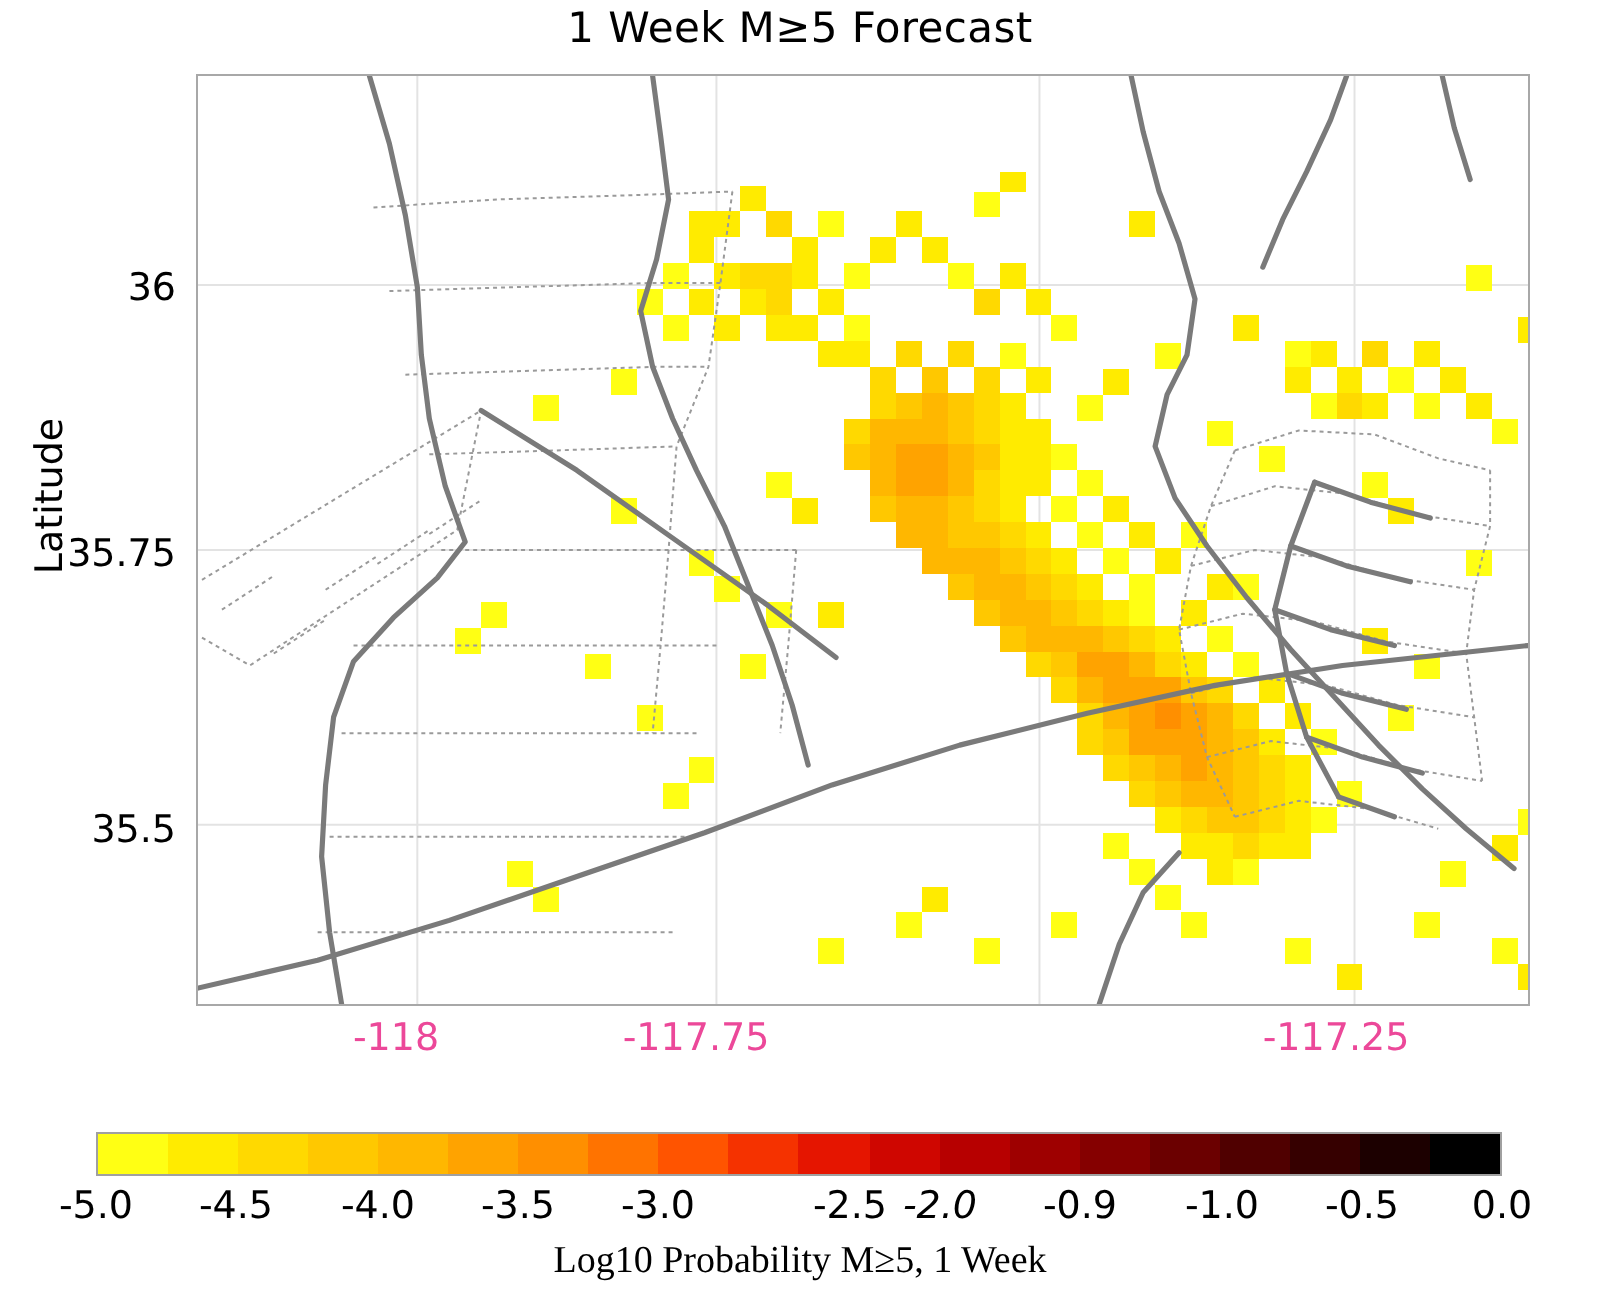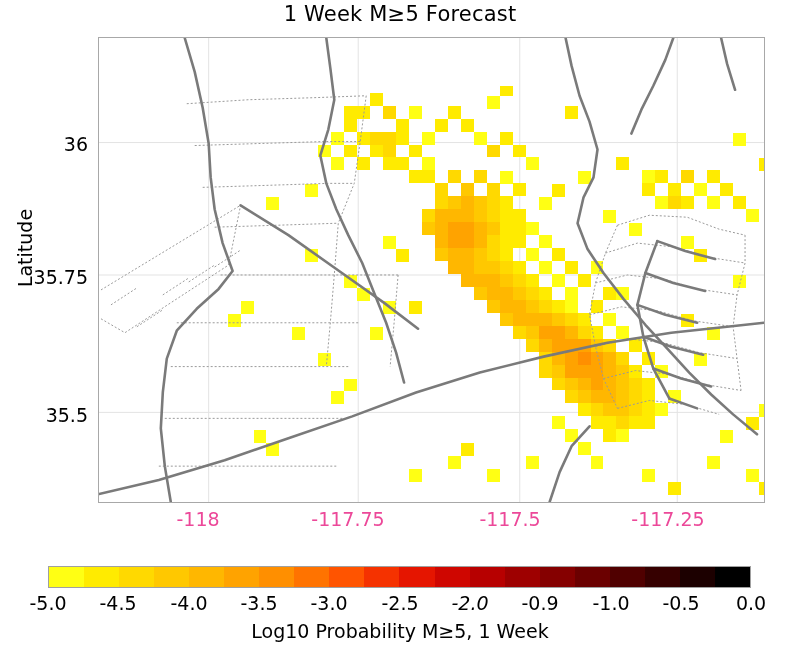--- a/index.html
+++ b/index.html
@@ -108,38 +108,38 @@
     color: #000000;
     white-space: nowrap;
   }
   #cblabel {
     position: absolute;
     left: 0; top: 620px;
     width: 800px;
     text-align: center;
     font-size: 19px;
     color: #000000;
+    font-family: Liberation Serif, serif;
   }
 </style>
 </head>
 <body>
 
 <div id="figure">
 
   <div id="title">1 Week M≥5 Forecast</div>
 
   <div class="ytick" style="top:133px;">36</div>
   <div class="ytick" style="top:266px;">35.75</div>
   <div class="ytick" style="top:404px;">35.5</div>
 
   <div id="ylabel">Latitude</div>
 
   <div class="xtick" style="left:198px;">-118</div>
   <div class="xtick" style="left:348px;">-117.75</div>
-  <div class="xtick" style="left:510px;">-117.5</div>
   <div class="xtick" style="left:668px;">-117.25</div>
 
 
   <div id="plot-frame">
 
     <svg id="grid-svg" viewBox="0 0 667 466" preserveAspectRatio="none">
       <g stroke="#e3e3e3" stroke-width="1" fill="none">
         <line x1="0" y1="105" x2="667" y2="105"></line>
         <line x1="0" y1="238" x2="667" y2="238"></line>
         <line x1="0" y1="376" x2="667" y2="376"></line>
@@ -510,21 +510,21 @@
         <div class="seg" style="background: rgb(28, 0, 0);"></div>
         <div class="seg" style="background: rgb(0, 0, 0);"></div>
       </div>
   </div>
 
   <div class="cbtick" style="left:48px;">-5.0</div>
   <div class="cbtick" style="left:118px;">-4.5</div>
   <div class="cbtick" style="left:189px;">-4.0</div>
   <div class="cbtick" style="left:259px;">-3.5</div>
   <div class="cbtick" style="left:329px;">-3.0</div>
-  <div class="cbtick" style="left:400px;">-2.5</div>
+  <div class="cbtick" style="left:400px;padding-left:25px;">-2.5</div>
   <div class="cbtick" style="left:470px;font-style:italic;">-2.0</div>
   <div class="cbtick" style="left:540px;">-0.9</div>
   <div class="cbtick" style="left:611px;">-1.0</div>
   <div class="cbtick" style="left:681px;">-0.5</div>
   <div class="cbtick" style="left:751px;">0.0</div>
 
   <div id="cblabel">Log10 Probability M≥5, 1 Week</div>
 
 </div>
 

